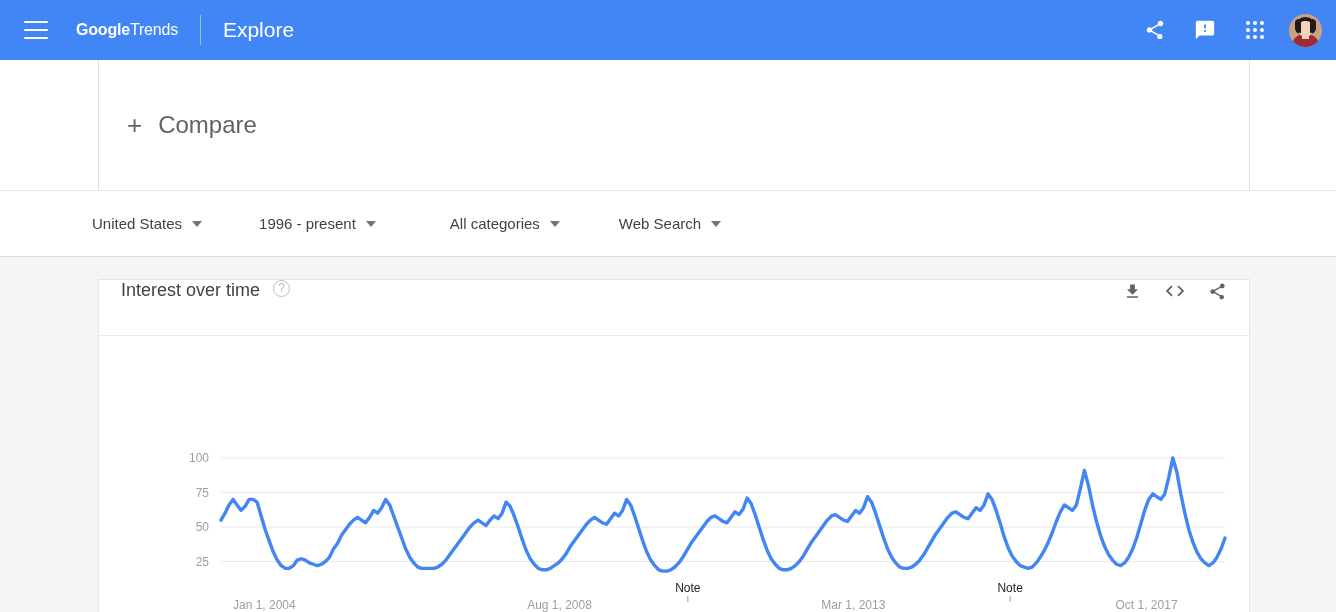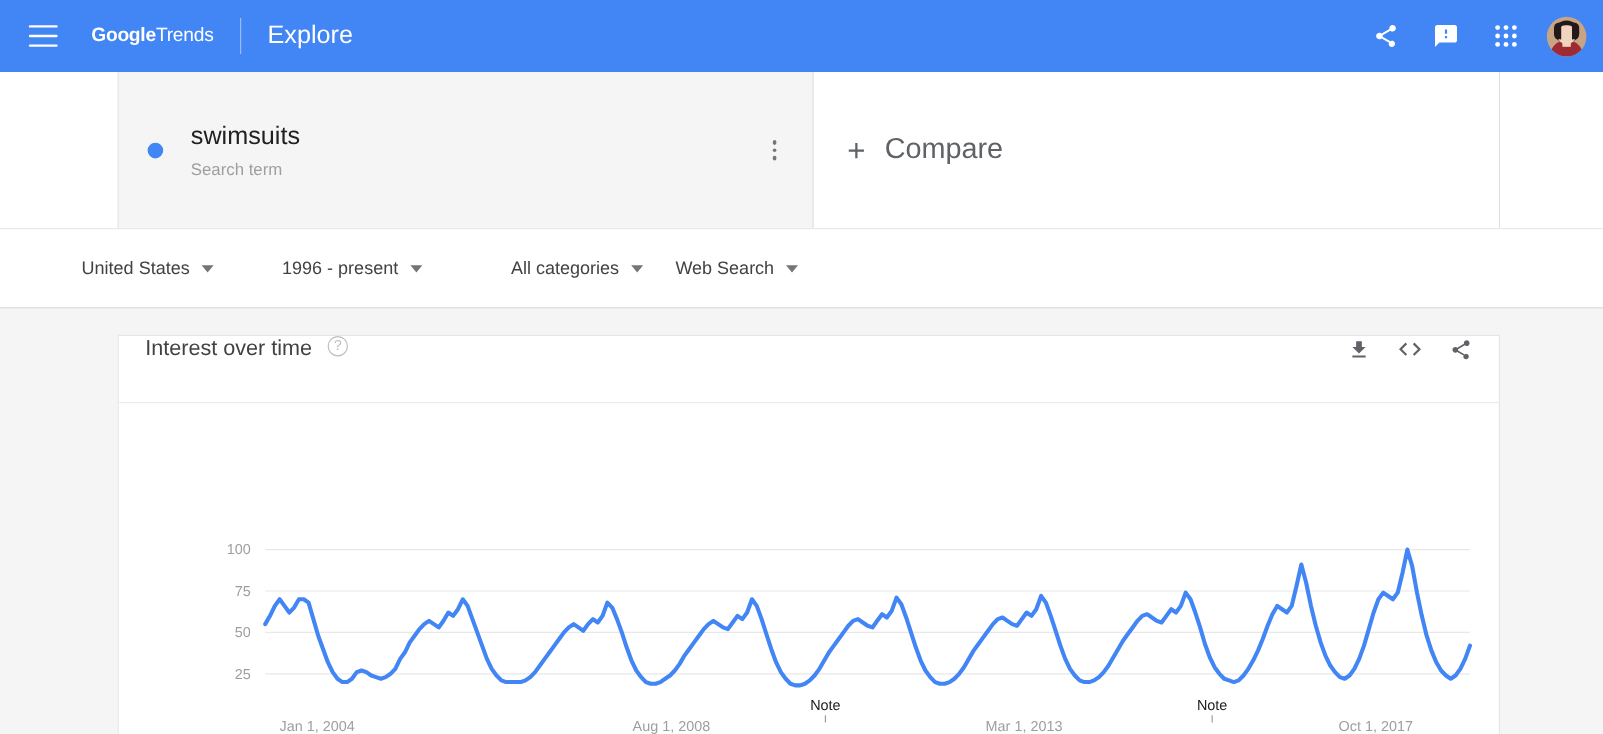--- a/index.html
+++ b/index.html
@@ -203,53 +203,41 @@
       <div class="av-hair"></div>
       <div class="av-face"></div>
       <div class="av-hair2"></div>
       <div class="av-hair3"></div>
     </div>
   </div>
 </div>
 
 <div class="terms-row">
   <div class="terms-inner">
-    <div class="term-card">
-      <div class="term-dot"></div>
-      <div class="term-text">
-        <div class="term-title">swimsuits</div>
-        <div class="term-sub">Search term</div>
-      </div>
-      <div class="term-menu">
-        <i></i>
-          <i></i>
-          <i></i>
-      </div>
-    </div>
     <div class="compare-card">
       <div class="cmp-plus">+</div>
       <div class="cmp-label">Compare</div>
     </div>
   </div>
 </div>
 
 <div class="filter-bar">
-  <div class="filter" style="margin-left:68px;">
+  <div class="filter" style="margin-left:92px;">
     <span class="f-label">United States</span>
     <span class="caret"></span>
   </div>
   <div class="filter" style="margin-left:57px;">
     <span class="f-label">1996 - present</span>
     <span class="caret"></span>
   </div>
   <div class="filter" style="margin-left:74px;">
     <span class="f-label">All categories</span>
     <span class="caret"></span>
   </div>
-  <div class="filter" style="margin-left:27px;">
+  <div class="filter" style="margin-left:59px;">
     <span class="f-label">Web Search</span>
     <span class="caret"></span>
   </div>
 </div>
 
 <div class="chart-card">
   <div class="card-head">
     <span class="card-title">Interest over time</span>
     <span class="help-icon">?</span>
     <div class="card-actions">

